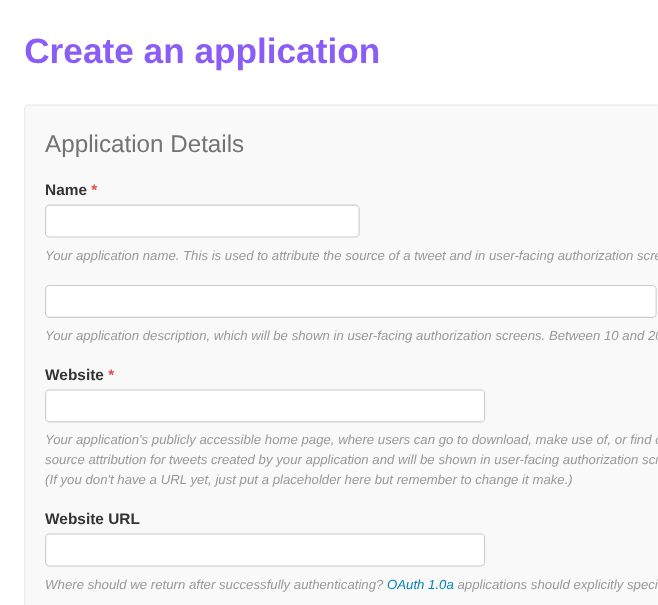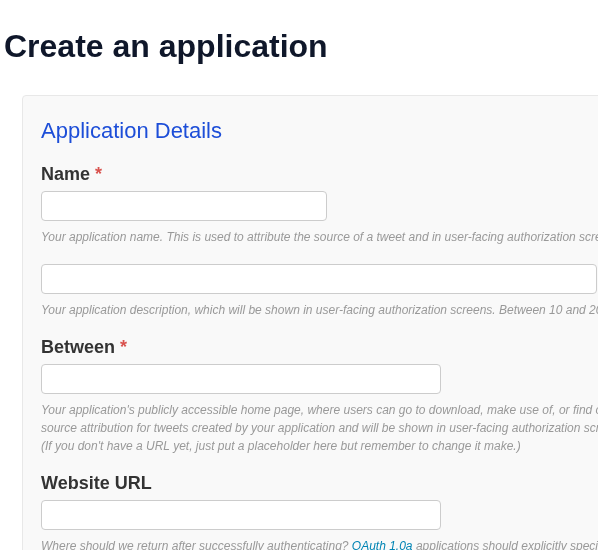--- a/index.html
+++ b/index.html
@@ -9,42 +9,42 @@
     font-family: "Helvetica Neue", Helvetica, Arial, sans-serif;
     background: #fff;
     color: #333;
     width: 598px;
     height: 550px;
     overflow: hidden;
   }
   .page-title {
     font-size: 32px;
     font-weight: 700;
-    color: #0f172a;
-    margin: 28px 0 30px 4px;
+    color: #8b5cf6;
+    margin: 28px 0 30px 22px;
   }
   .panel {
     background: #f9f9f9;
     border: 1px solid #e8e8e8;
     border-radius: 4px;
     margin: 0 0 0 22px;
     padding: 22px 18px 18px 18px;
     width: 585px;
   }
   .panel-title {
     font-size: 22px;
     font-weight: 400;
-    color: #1d4ed8;
+    color: #737373;
     margin: 0 0 20px 0;
   }
   .field {
     margin-bottom: 18px;
   }
   .field-label {
-    font-size: 18px;
+    font-size: 14px;
     font-weight: 700;
     color: #333;
     display: block;
     margin-bottom: 6px;
   }
   .req {
     color: #d9534f;
   }
   .field-input {
     height: 30px;
@@ -88,21 +88,21 @@
     <div class="help">Your application name. This is used to attribute the source of a tweet and in user-facing authorization screens. 32 cha</div>
   </div>
 
   <div class="field">
     <input type="text" class="field-input w-full" value="" style="">
     <div class="help">Your application description, which will be shown in user-facing authorization screens. Between 10 and 200 characters</div>
   </div>
 
   <div class="field">
     <label class="field-label">
-      <span>Between</span>
+      <span>Website</span>
       <span class="req">*</span>
     </label>
     <input type="text" class="field-input w-mid" value="" style="">
     <div class="help">
       <span>Your application's publicly accessible home page, where users can go to download, make use of, or find out more info</span><br>
       <span>source attribution for tweets created by your application and will be shown in user-facing authorization screens.</span><br>
       <span>(If you don't have a URL yet, just put a placeholder here but remember to change it make.)</span>
     </div>
   </div>
 

